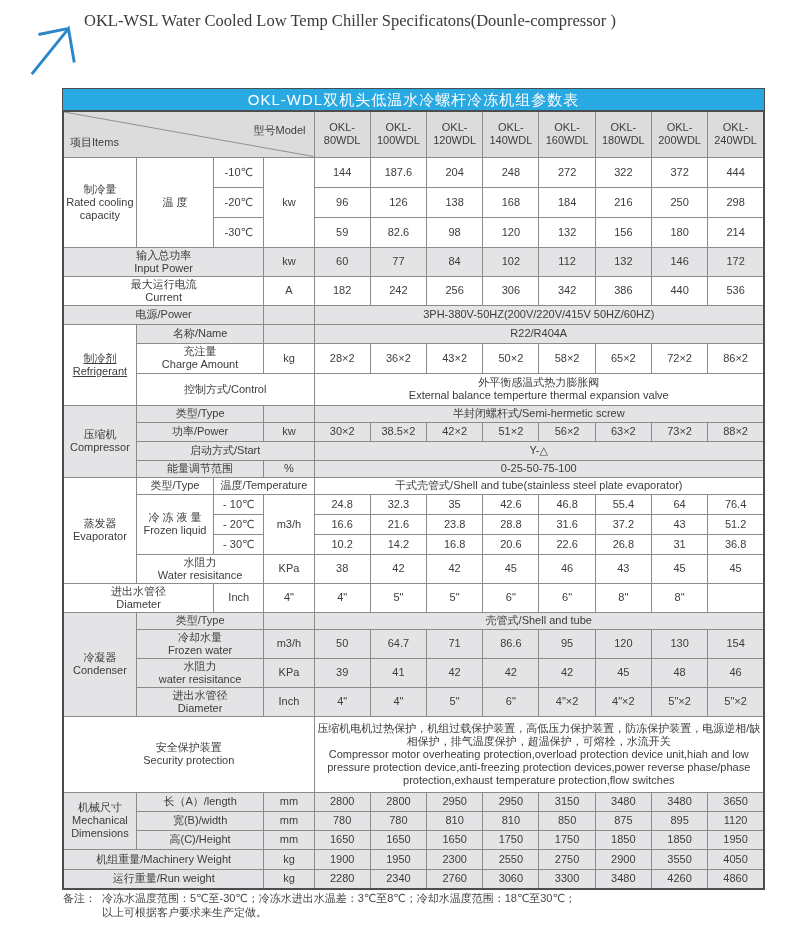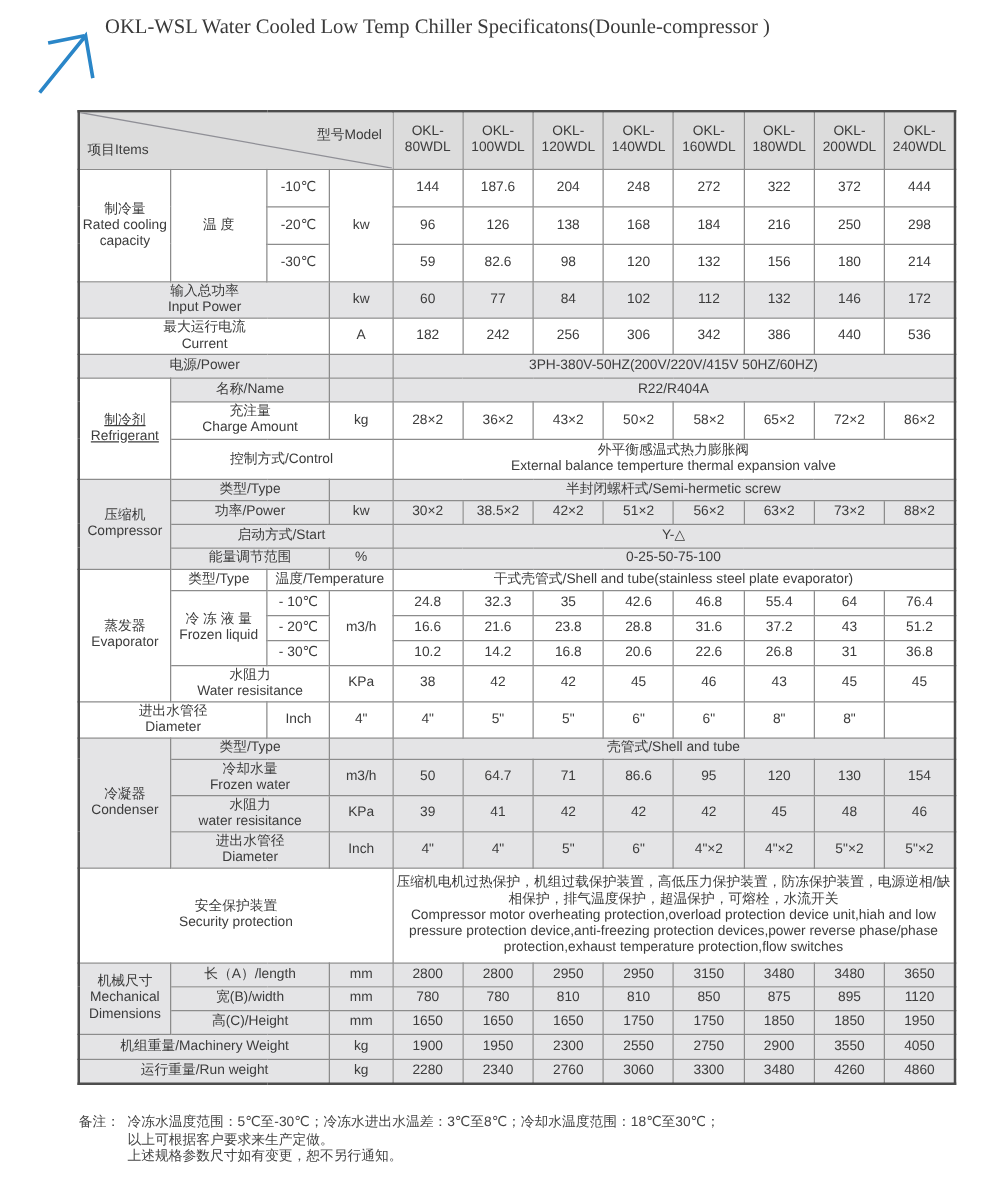--- a/index.html
+++ b/index.html
@@ -60,20 +60,21 @@
   <svg class="logo" viewBox="0 0 60 62">
     <path d="M8 58 L46 11 L52 46" fill="none" stroke="#2a86c8" stroke-width="3"></path>
     <path d="M15 17 L45 11" fill="none" stroke="#2a86c8" stroke-width="3"></path>
   </svg>
   <div class="titles">
     <div class="title-en">OKL-WSL Water Cooled Low Temp Chiller Specificatons(Dounle-compressor )</div>
   </div>
 </div>
 
 <div class="sheet">
+  <div class="caption" style="background:#29a9e1">OKL-WDL双机头低温水冷螺杆冷冻机组参数表</div>
 
   <table class="spec">
     <colgroup>
       <col style="width:73px">
         <col style="width:77px">
         <col style="width:50px">
         <col style="width:50px">
       <col style="width:56px">
         <col style="width:56px">
         <col style="width:56px">
@@ -455,15 +456,14 @@
         </tr>
   </tbody>
     </table>
 </div>
 
 <div class="notes">
   <div class="lbl">备注：</div>
   <div>
     <div>冷冻水温度范围：5℃至-30℃；冷冻水进出水温差：3℃至8℃；冷却水温度范围：18℃至30℃；</div>
     <div>以上可根据客户要求来生产定做。</div>
-    <div>上述规格参数尺寸如有变更，恕不另行通知。</div>
   </div>
 </div>
 
 </body></html>

